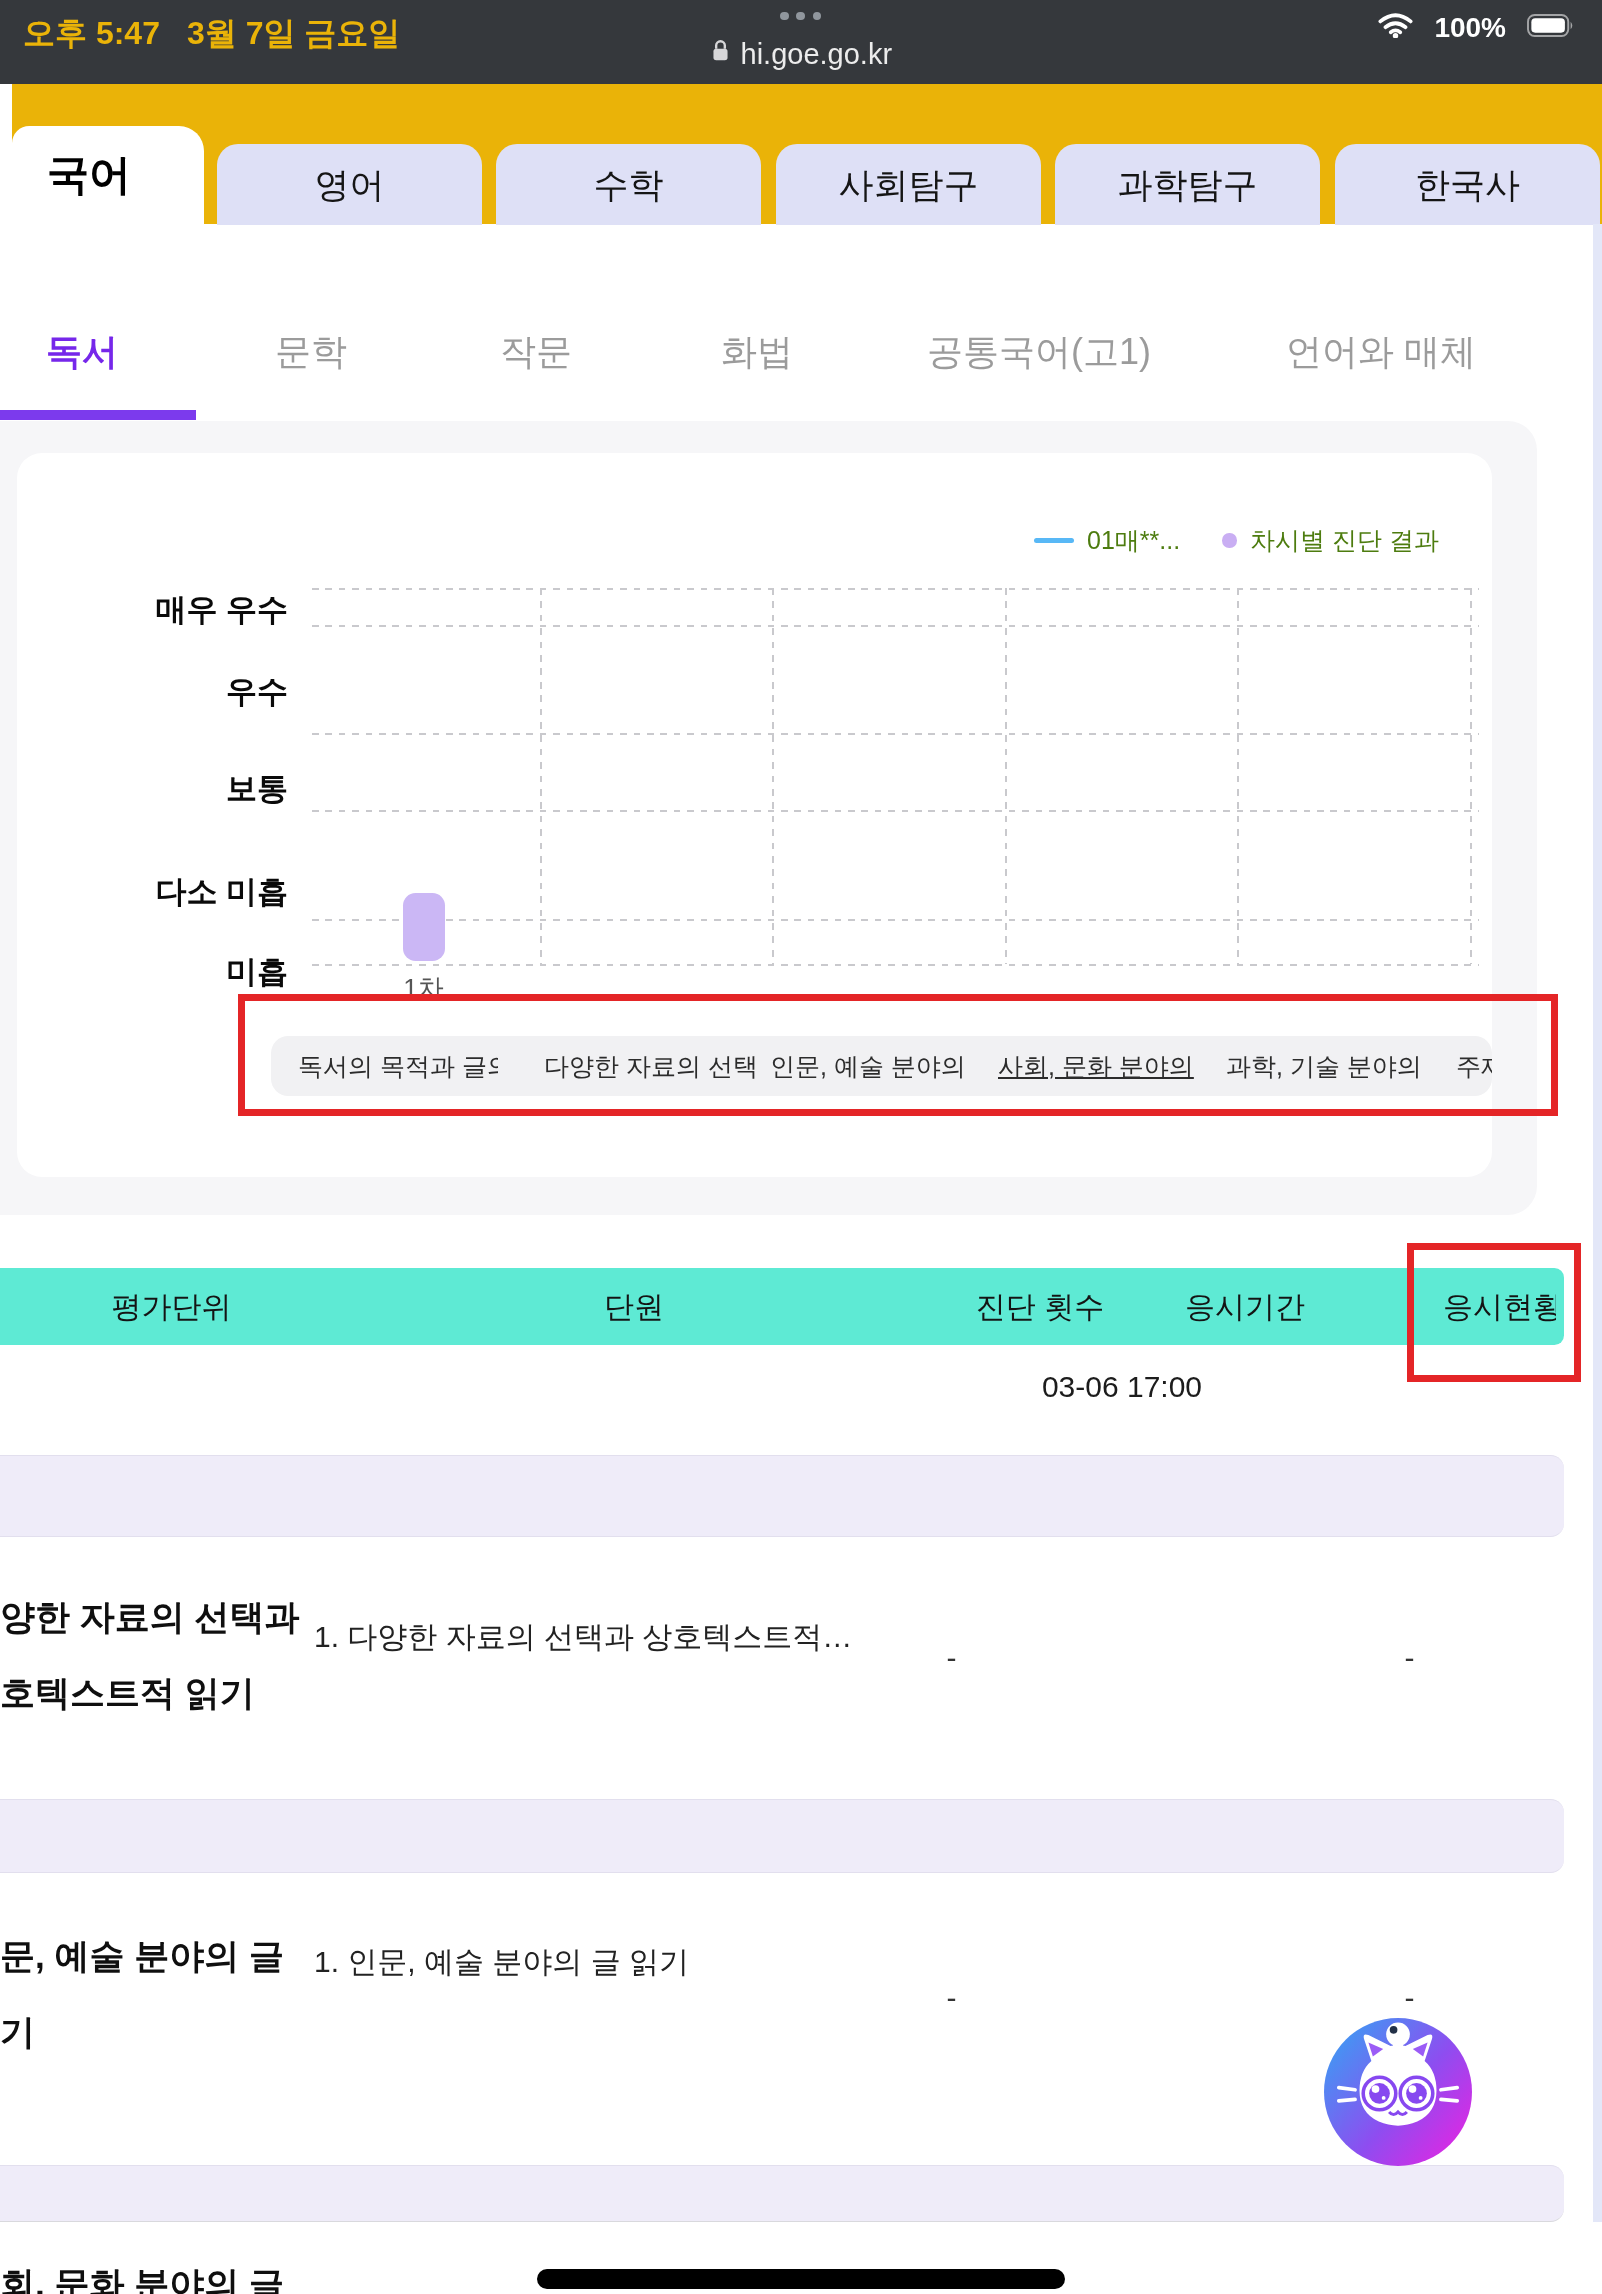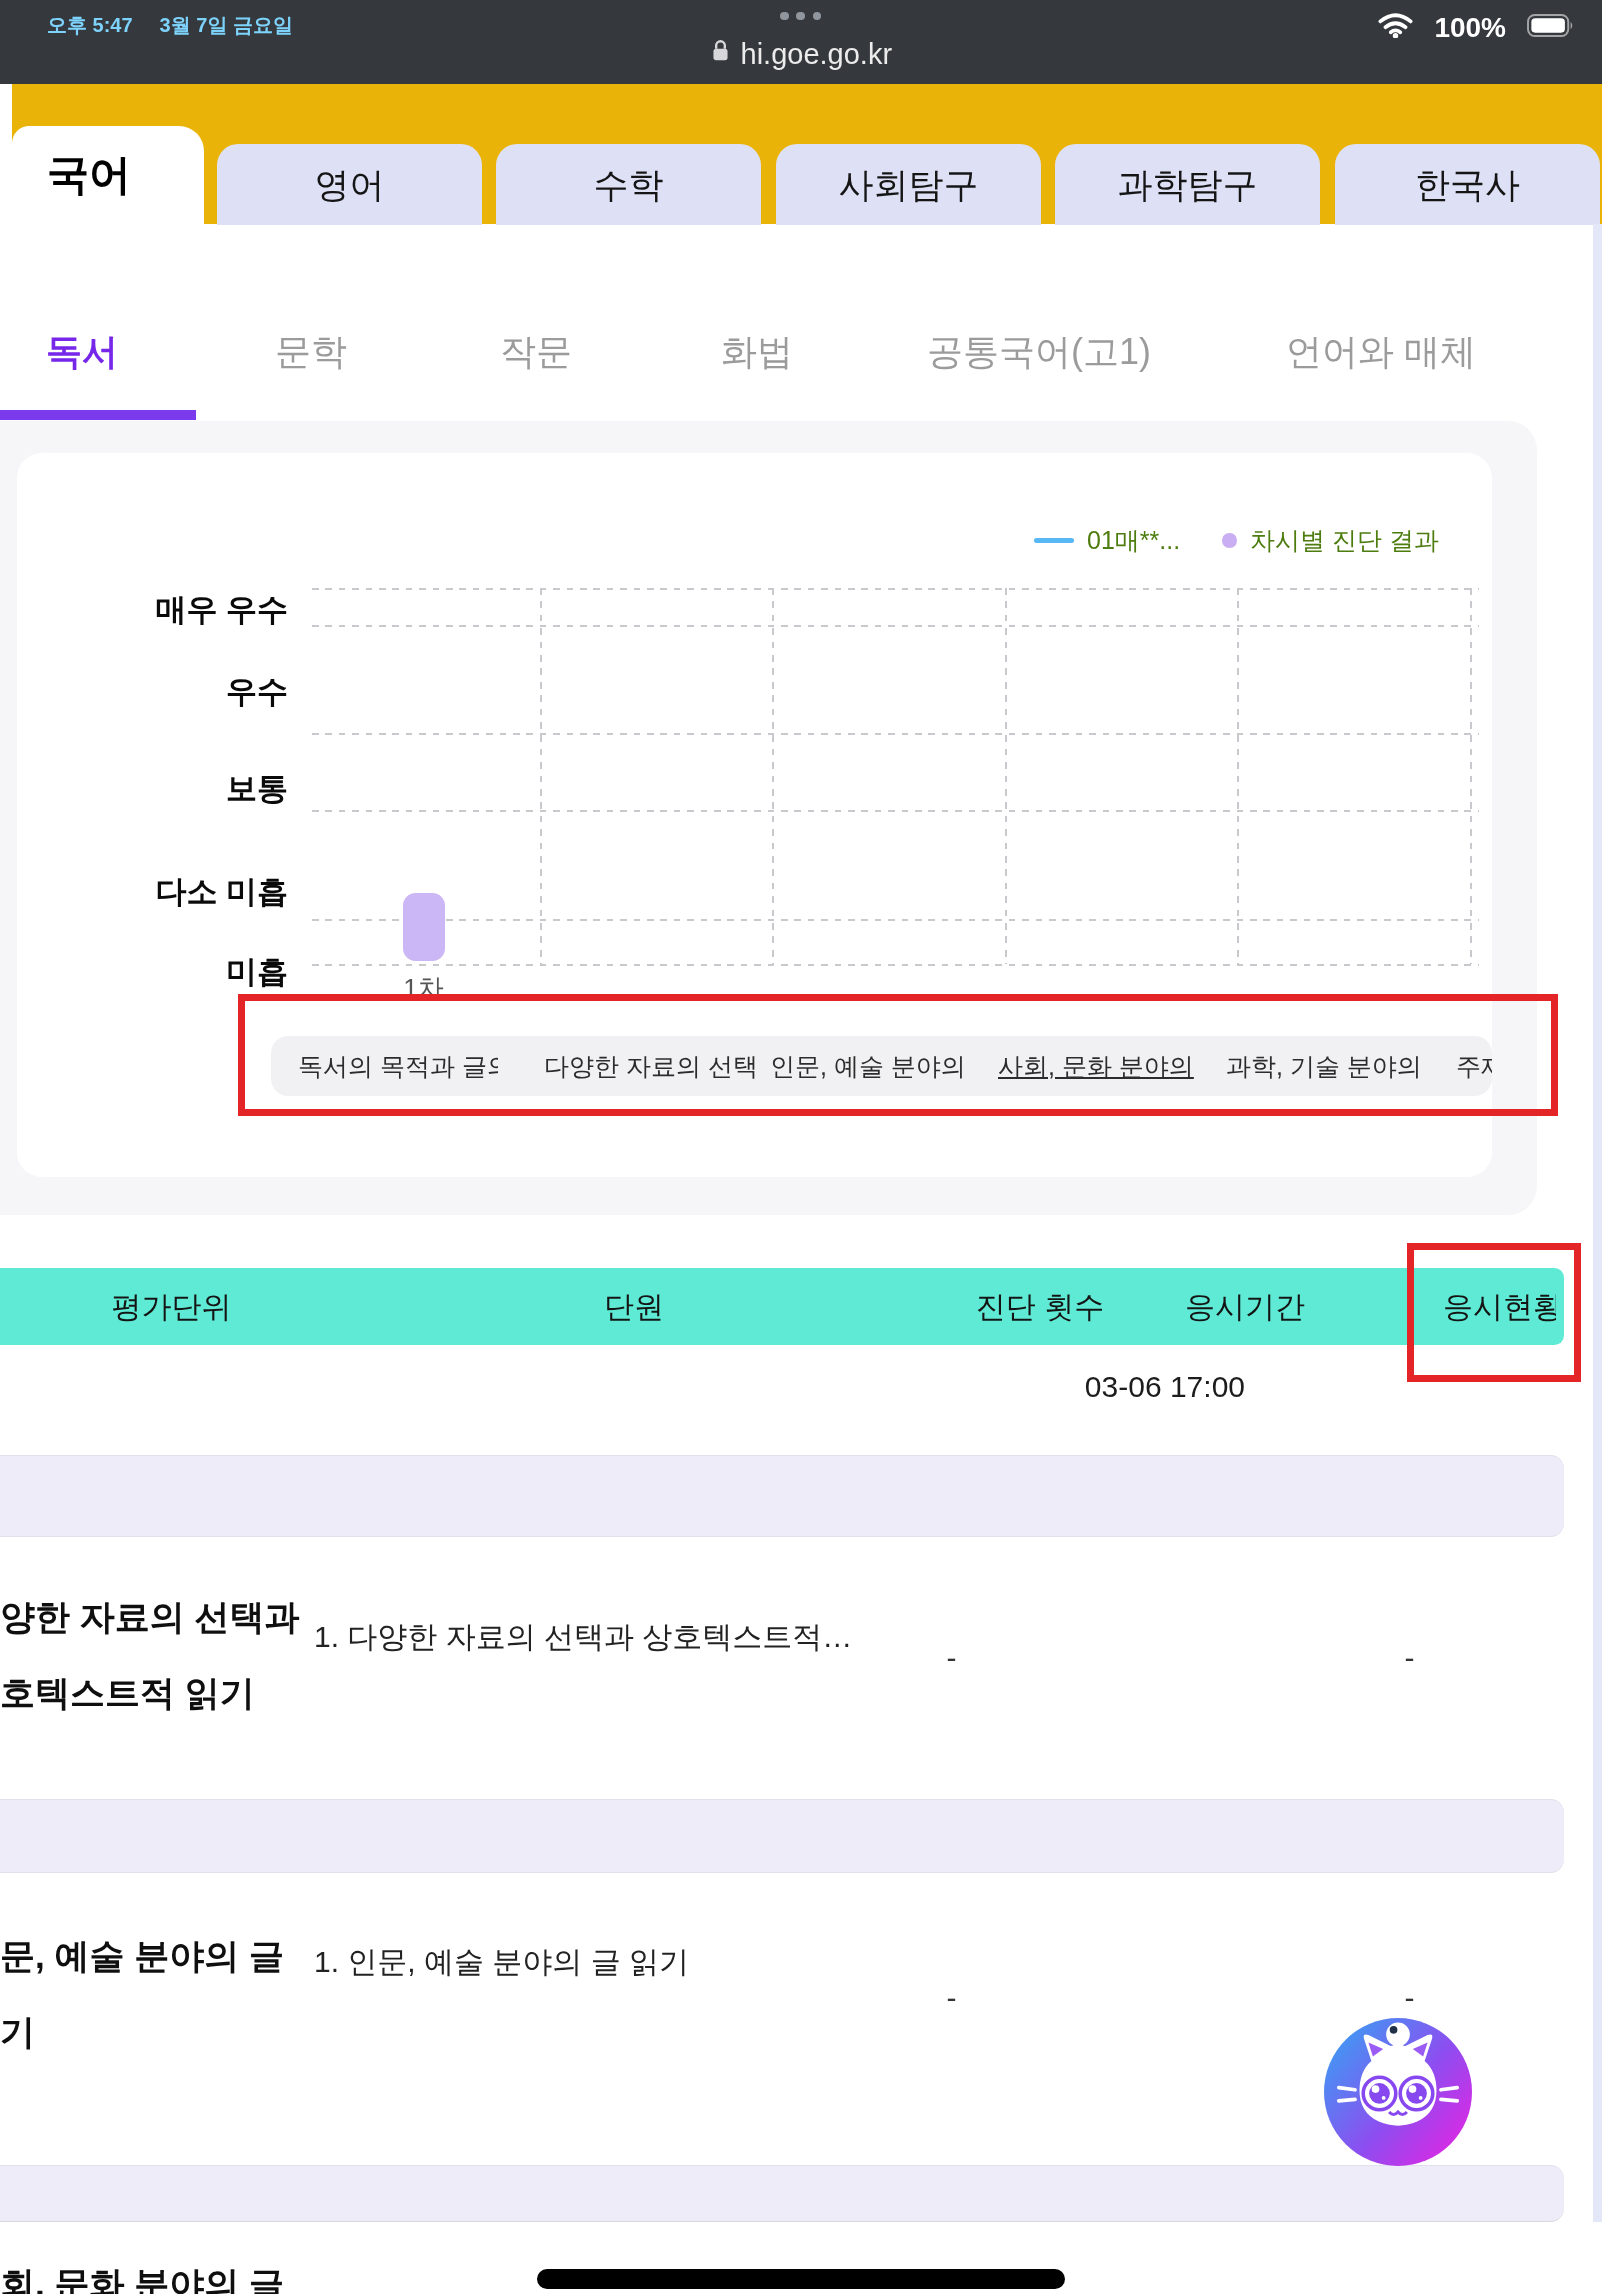--- a/index.html
+++ b/index.html
@@ -2,21 +2,21 @@
 <html><head>
 <meta charset="utf-8">
 <style>
   html,body{margin:0;padding:0;background:#fff;}
   .page{position:relative;width:1602px;height:2294px;overflow:hidden;background:#fff;
         font-family:"Liberation Sans","DejaVu Sans",sans-serif;color:#111;}
 
   
   .statusbar{position:absolute;left:0;top:0;width:1602px;height:84px;background:#35383c;z-index:40;}
   .sb-left{position:absolute;left:23px;top:11.5px;display:flex;gap:27px;align-items:center;
-           color:#7dd3fc;font-size:20px;font-weight:600;margin-left:24px;}
+           color:#eab308;font-size:32px;font-weight:600;}
   .sb-dots{position:absolute;left:780px;top:11.5px;display:flex;gap:7.7px;}
   .sb-dots i{width:8.6px;height:8.6px;border-radius:50%;background:#90969d;display:block;}
   .sb-url{position:absolute;left:0;top:38px;width:1602px;display:flex;justify-content:center;
           align-items:center;gap:9.6px;color:#ececec;font-size:29px;}
   .sb-right{position:absolute;right:27px;top:11.5px;display:flex;gap:21px;align-items:center;
             color:#fff;font-size:28px;font-weight:600;}
 
   
   .tabbar{position:absolute;left:12px;top:84px;width:1602px;height:140px;background:#eab308;}
   .tab{position:absolute;top:60px;height:81px;border-radius:21px 21px 0 0;background:#dee0f6;
@@ -76,21 +76,21 @@
 
   
   .thead{position:absolute;left:0;top:1268px;width:1564px;height:77px;background:#5eead4;
          border-radius:0 9.6px 9.6px 0;}
   .th{position:absolute;top:0;height:77px;line-height:77px;font-size:30px;font-weight:500;
       color:#141414;text-align:center;}
   .th0{left:56px;width:231px;} .th1{left:538px;width:192px;} .th2{left:944px;width:192px;}
   .th3{left:1149px;width:192px;}
   .th4{left:1443px;width:113px;text-align:left;white-space:nowrap;overflow:hidden;}
 
-  .period-cell{position:absolute;left:999px;top:1368px;width:246px;text-align:right;
+  .period-cell{position:absolute;left:999px;top:1368px;width:246px;text-align:center;
                font-size:30px;line-height:38px;color:#1c1c1c;}
 
   .band{position:absolute;left:0;width:1564px;background:#efecf9;border-top:1.9px solid #e2dfee;
         border-bottom:1.9px solid #e2dfee;border-radius:0 13.4px 13.4px 0;box-sizing:border-box;}
   .band1{top:1455px;height:82px;} .band2{top:1799px;height:74px;}
   .band3{top:2165px;height:57px;border-bottom:1.9px solid #d9d9dd;}
 
   .unit{position:absolute;left:-35px;font-size:35px;font-weight:700;line-height:76px;
         color:#0f0f0f;white-space:nowrap;}
   .unitA{top:1579px;} .unitB{top:1918px;} .unitC{top:2246px;}

